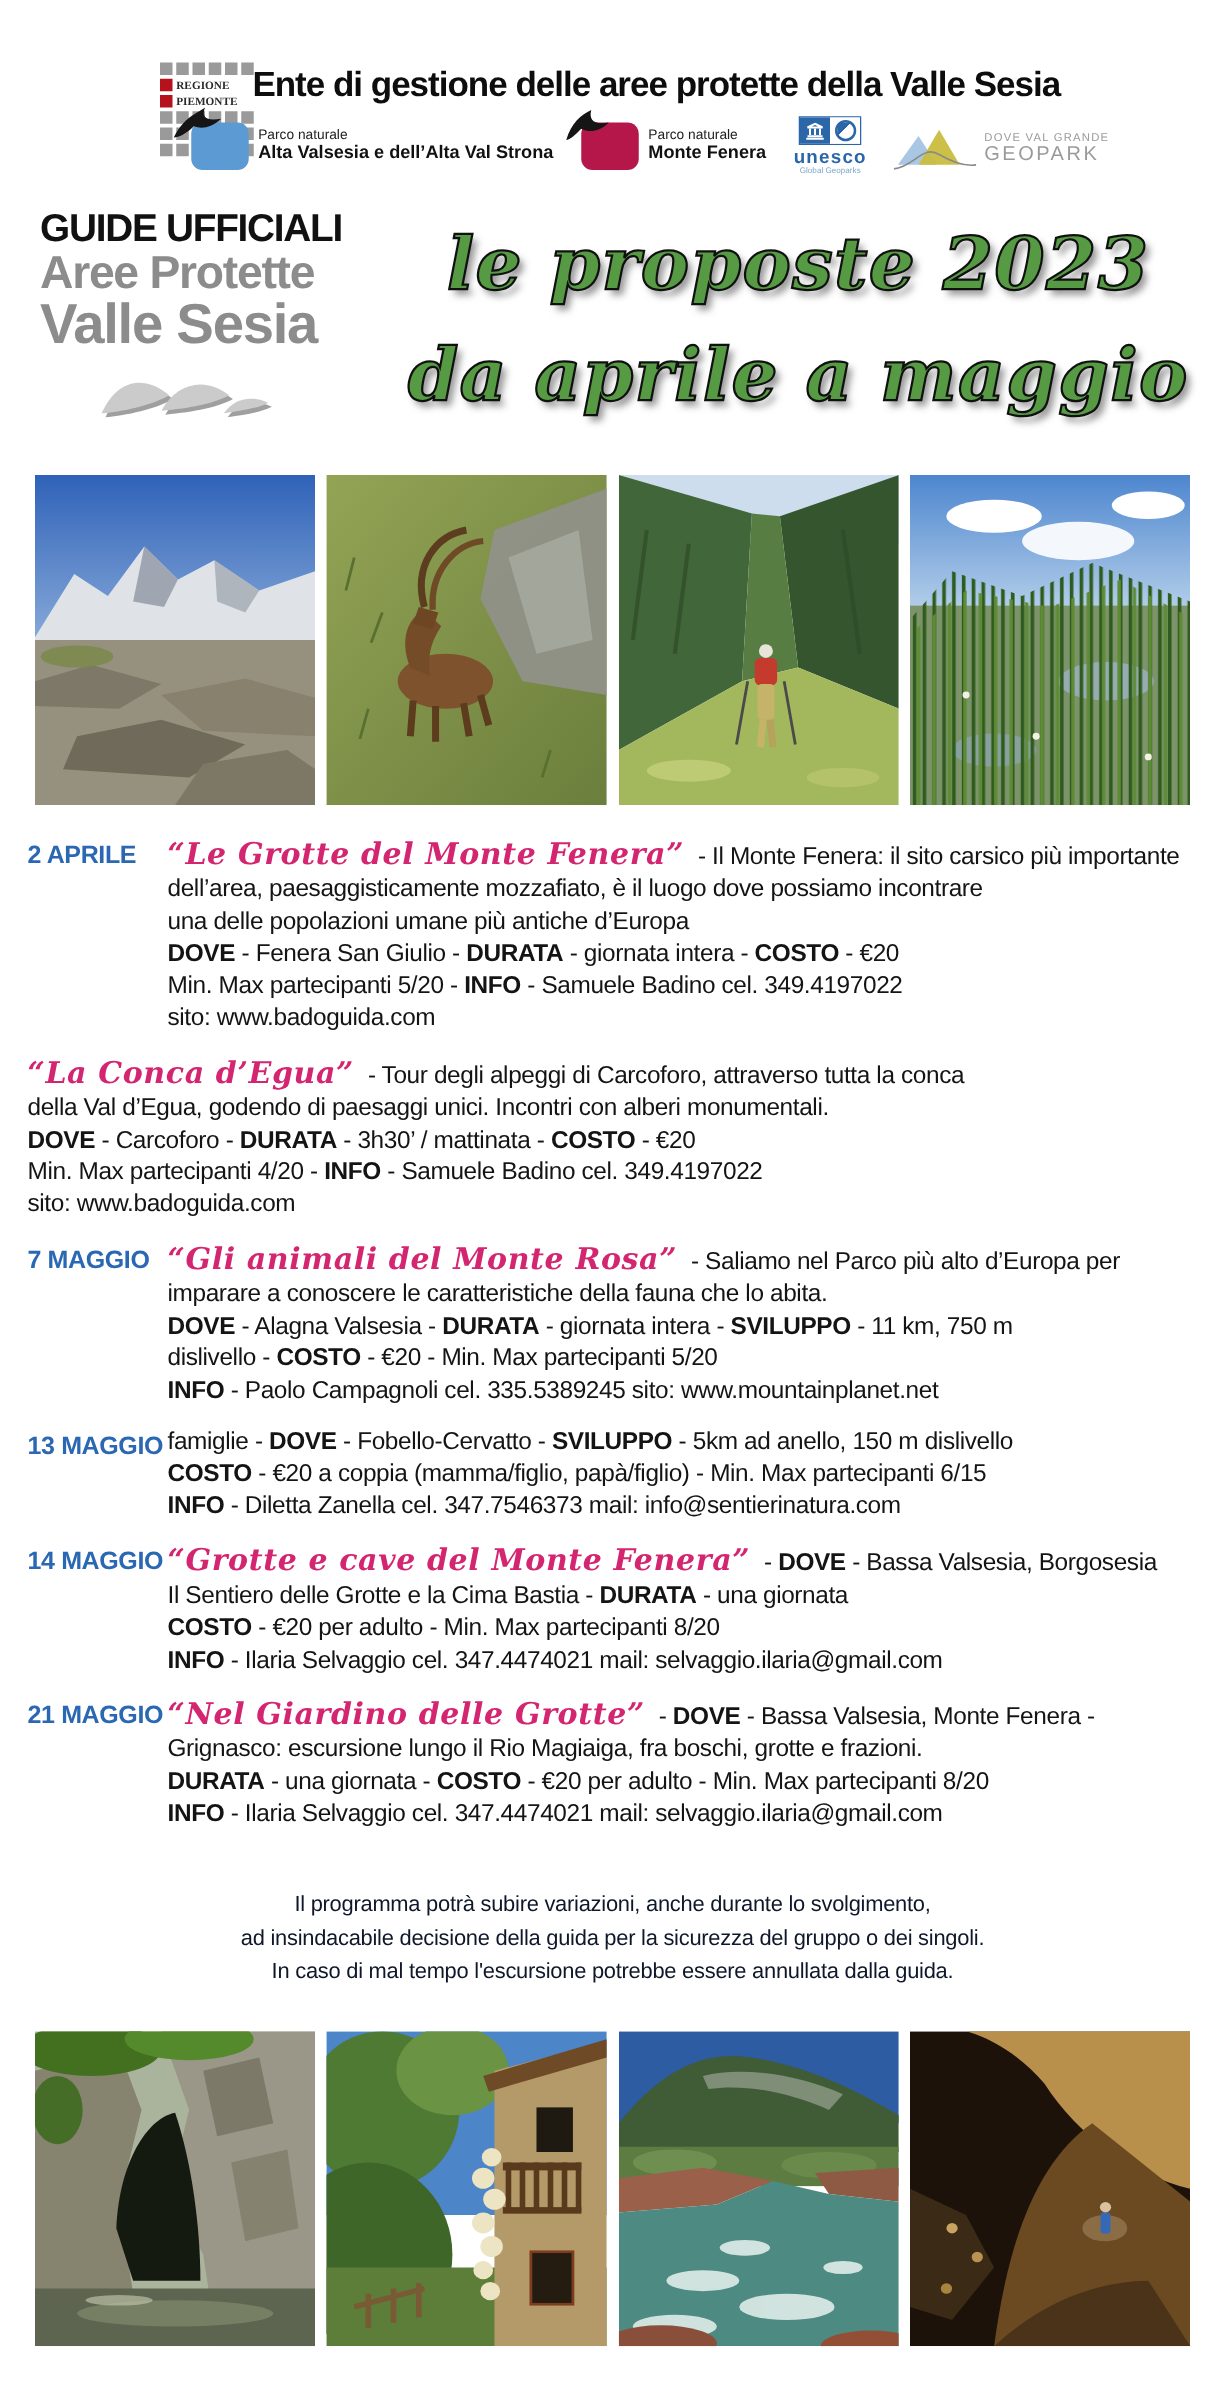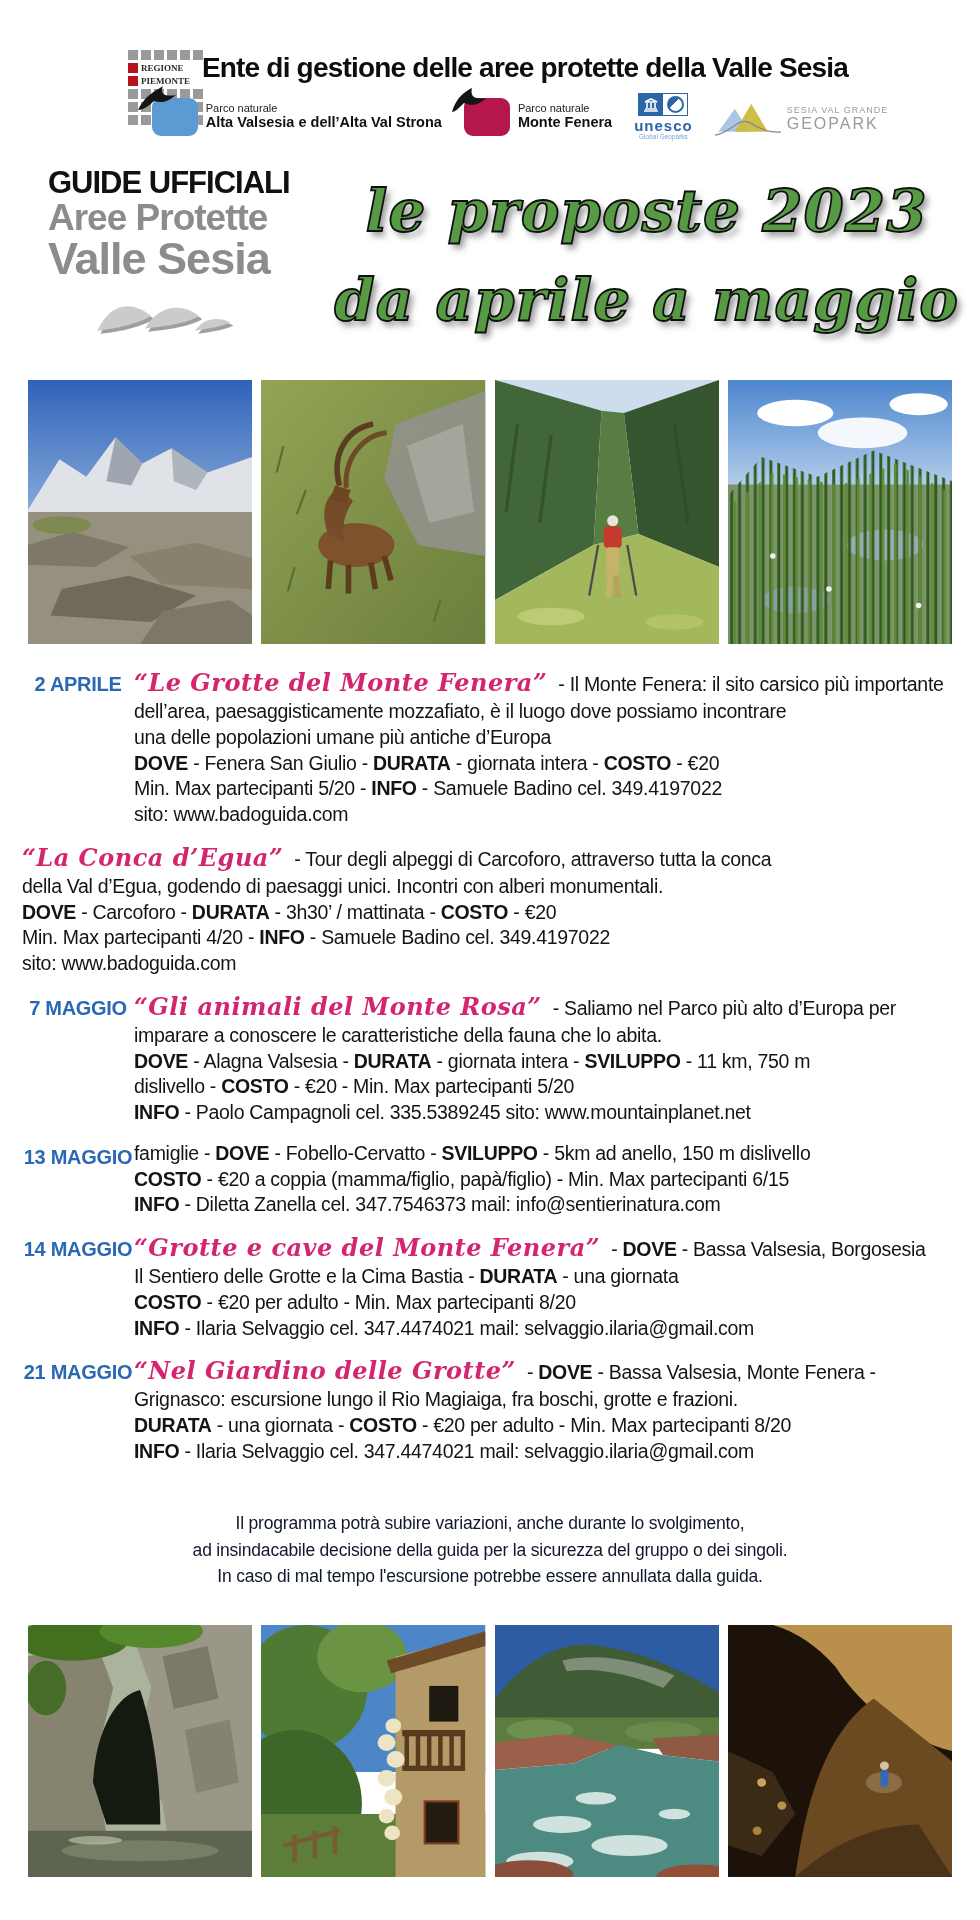--- a/index.html
+++ b/index.html
@@ -33,21 +33,21 @@
   .u-circle{width:13px;height:13px;border-radius:50%;border:2px solid #2a66a8;background:linear-gradient(135deg,#2a66a8 40%,#fff 41%);}
   .unesco-word{font-size:15px;font-weight:bold;color:#2a66a8;letter-spacing:1px;margin-top:2px;}
   .unesco-sub{font-size:6.5px;color:#7da7cc;margin-top:1px;}
 
   .geopark{display:flex;align-items:flex-end;gap:6px;}
   .geo-text{display:flex;flex-direction:column;line-height:1.15;padding-bottom:4px;}
   .geo-l1{font-size:9px;color:#9a9a9a;letter-spacing:1px;}
   .geo-l2{font-size:16px;color:#9a9a9a;letter-spacing:2px;}
 
   
-  .title-row{display:flex;margin-top:26px;padding-left:48px;align-items:flex-start;justify-content:flex-end;}
+  .title-row{display:flex;margin-top:26px;padding-left:32px;align-items:flex-start;justify-content:flex-end;}
   .brand{flex:none;width:265px;}
   .brand-l1{font-weight:bold;font-size:31px;color:#111;letter-spacing:-1px;line-height:1.05;}
   .brand-l2{font-weight:bold;font-size:37px;color:#8c8c8c;letter-spacing:-1px;line-height:1.0;}
   .brand-l3{font-weight:bold;font-size:45px;color:#8c8c8c;letter-spacing:-1px;line-height:1.0;}
   .brand-waves{margin-top:6px;margin-left:10px;}
   .main-title{flex:1;text-align:center;font-family:"DejaVu Serif",serif;font-style:italic;font-weight:bold;
     font-size:58px;color:#569a43;letter-spacing:1px;line-height:1.55;
     -webkit-text-stroke:1.8px #101010;text-shadow:4px 5px 6px rgba(70,70,70,.55);}
 
   
@@ -55,21 +55,21 @@
   .strip-top{margin-top:34px;}
   .strip-bottom{margin-top:36px;}
   .photo{flex:1;overflow:hidden;margin:0;}
   .strip-top .photo{height:264px;}
   .strip-bottom .photo{height:252px;}
   .photo svg{display:block;width:100%;height:100%;}
 
   
   .events{padding:0 14px 0 22px;margin-top:24px;}
   .event{display:flex;margin-bottom:15px;}
-  .event-date{flex:none;width:112px;font-weight:bold;font-size:20px;color:#2b68b4;letter-spacing:-0.3px;padding-top:5px;white-space:nowrap;text-align:center;}
+  .event-date{flex:none;width:112px;font-weight:bold;font-size:20px;color:#2b68b4;letter-spacing:-0.3px;padding-top:5px;white-space:nowrap;}
   .event-body{flex:1;font-size:19.5px;line-height:1.32;letter-spacing:-0.3px;color:#141414;}
   .event-titleline{line-height:1.25;margin-bottom:1px;}
   .event-title{font-family:"DejaVu Serif",serif;font-style:italic;font-weight:bold;font-size:24px;color:#d42570;letter-spacing:.5px;margin-right:6px;}
   .event-body b{font-weight:bold;}
 
   
   .disclaimer{margin-top:46px;text-align:center;font-size:17.5px;line-height:1.5;color:#0f172a;letter-spacing:-0.2px;}
 </style>
 </head>
 <body>
@@ -164,21 +164,21 @@
         <span class="unesco-sub">Global Geoparks</span>
       </div>
 
       <div class="geopark">
         <svg width="66" height="42" viewBox="0 0 80 48">
           <path d="M4,42 L24,14 L42,42 Z" fill="#a9c7e4"></path>
           <path d="M24,42 L44,8 L64,42 Z" fill="#c9bd3e" opacity="0.95"></path>
           <path d="M0,46 C20,44 28,22 44,32 C56,39 68,44 80,42" stroke="#8a8a8a" stroke-width="1.6" fill="none"></path>
         </svg>
         <span class="geo-text">
-          <span class="geo-l1">SESIA VAL GRANDE</span>
+          <span class="geo-l1">DOVE VAL GRANDE</span>
           <span class="geo-l2">GEOPARK</span>
         </span>
       </div>
 
     </div>
   </div>
 
   <div class="title-row">
     <div class="brand">
       <div class="brand-l1">GUIDE UFFICIALI</div>

